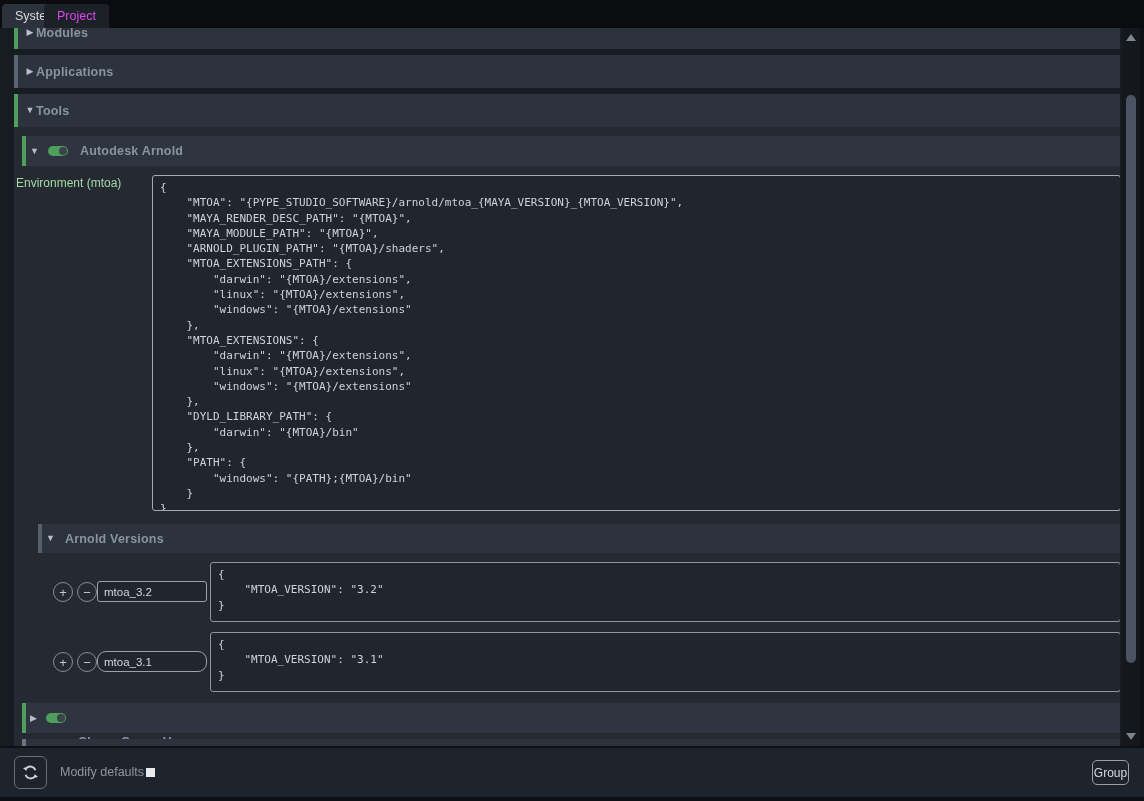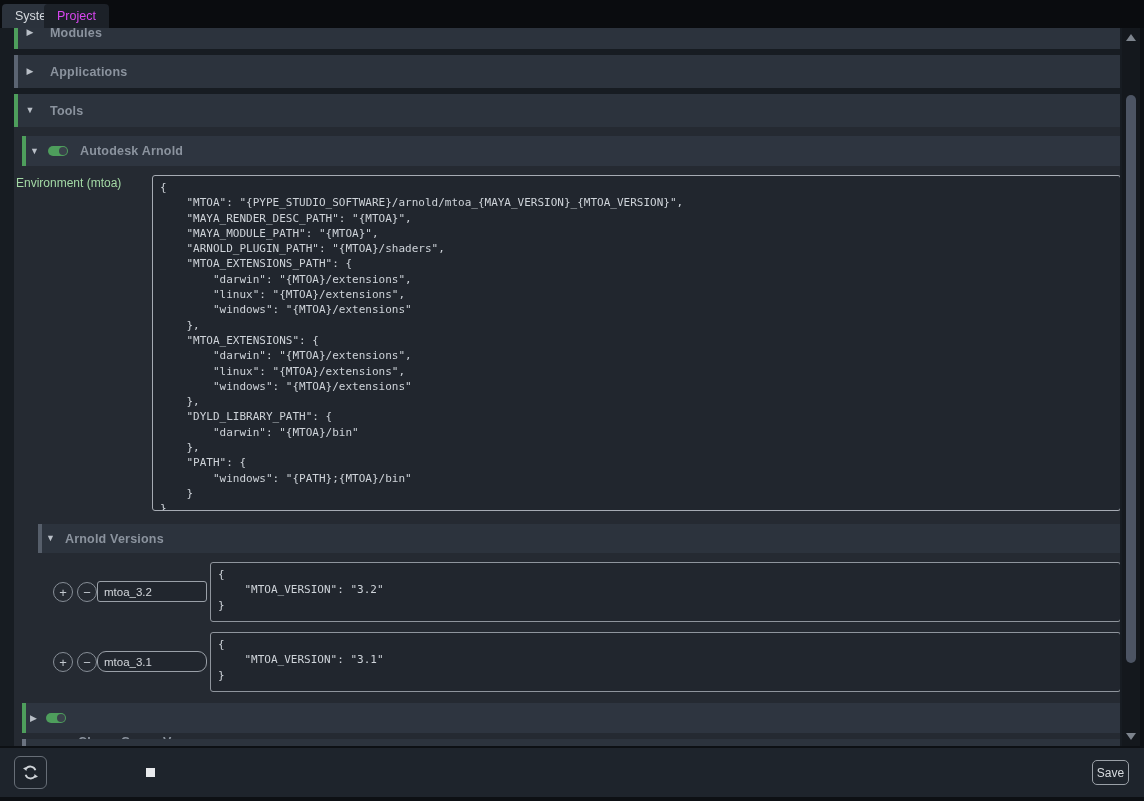--- a/index.html
+++ b/index.html
@@ -14,21 +14,21 @@
   .tab.active { left:2px; background:#2b323c; color:#d5d9de; }
   .tab.inactive { left:44px; background:#1c2128; color:#d946ef; }
 
   
   #viewport { position:absolute; left:0; top:28px; width:1122px; height:718px;
               background:#171c22; overflow:hidden; }
 
   .toprow { position:absolute; left:14px; width:1106px; height:33px; background:#2c333d;
             display:flex; align-items:center; padding-left:6px; }
   .toprow .arrow { width:12px; text-align:center; }
-  .toprow .title { margin-left:14px; }
+  .toprow .title { margin-left:0; }
 
   .sec-title { font-size:12.5px; font-weight:bold; color:#8b939e; letter-spacing:.2px; }
   .arr { font-size:9px; color:#b9bfc7; line-height:1; }
 
   .bl-green { border-left:4px solid #4e9e5c; }
   .bl-gray  { border-left:4px solid #5b6472; }
   .bl-gray2 { border-left:4px solid #565e6a; }
 
   
   #tools-body { position:absolute; left:14px; top:99px; width:1106px; height:619px;
@@ -185,15 +185,16 @@
 
 <div id="footer">
   <button class="refresh-btn">
     <svg width="17" height="17" viewBox="0 0 17 17">
       <path d="M13.4 6.2 A5.3 5.3 0 0 0 3.8 5.1" fill="none" stroke="#cfd3d8" stroke-width="1.8"></path>
       <path d="M3.6 10.8 A5.3 5.3 0 0 0 13.2 11.9" fill="none" stroke="#cfd3d8" stroke-width="1.8"></path>
       <path d="M2.2 2.6 L4.6 6.4 L0.8 6.4 Z" fill="#cfd3d8" transform="rotate(160 3 5)"></path>
       <path d="M14.8 14.4 L12.4 10.6 L16.2 10.6 Z" fill="#cfd3d8" transform="rotate(160 14 12)"></path>
     </svg>
   </button>
+  <span class="modify-label">Modify defaults</span>
   <span class="modify-box"></span>
-  <button class="save-btn">Save</button>
+  <button class="save-btn">Group</button>
 </div>
 
 </body></html>

